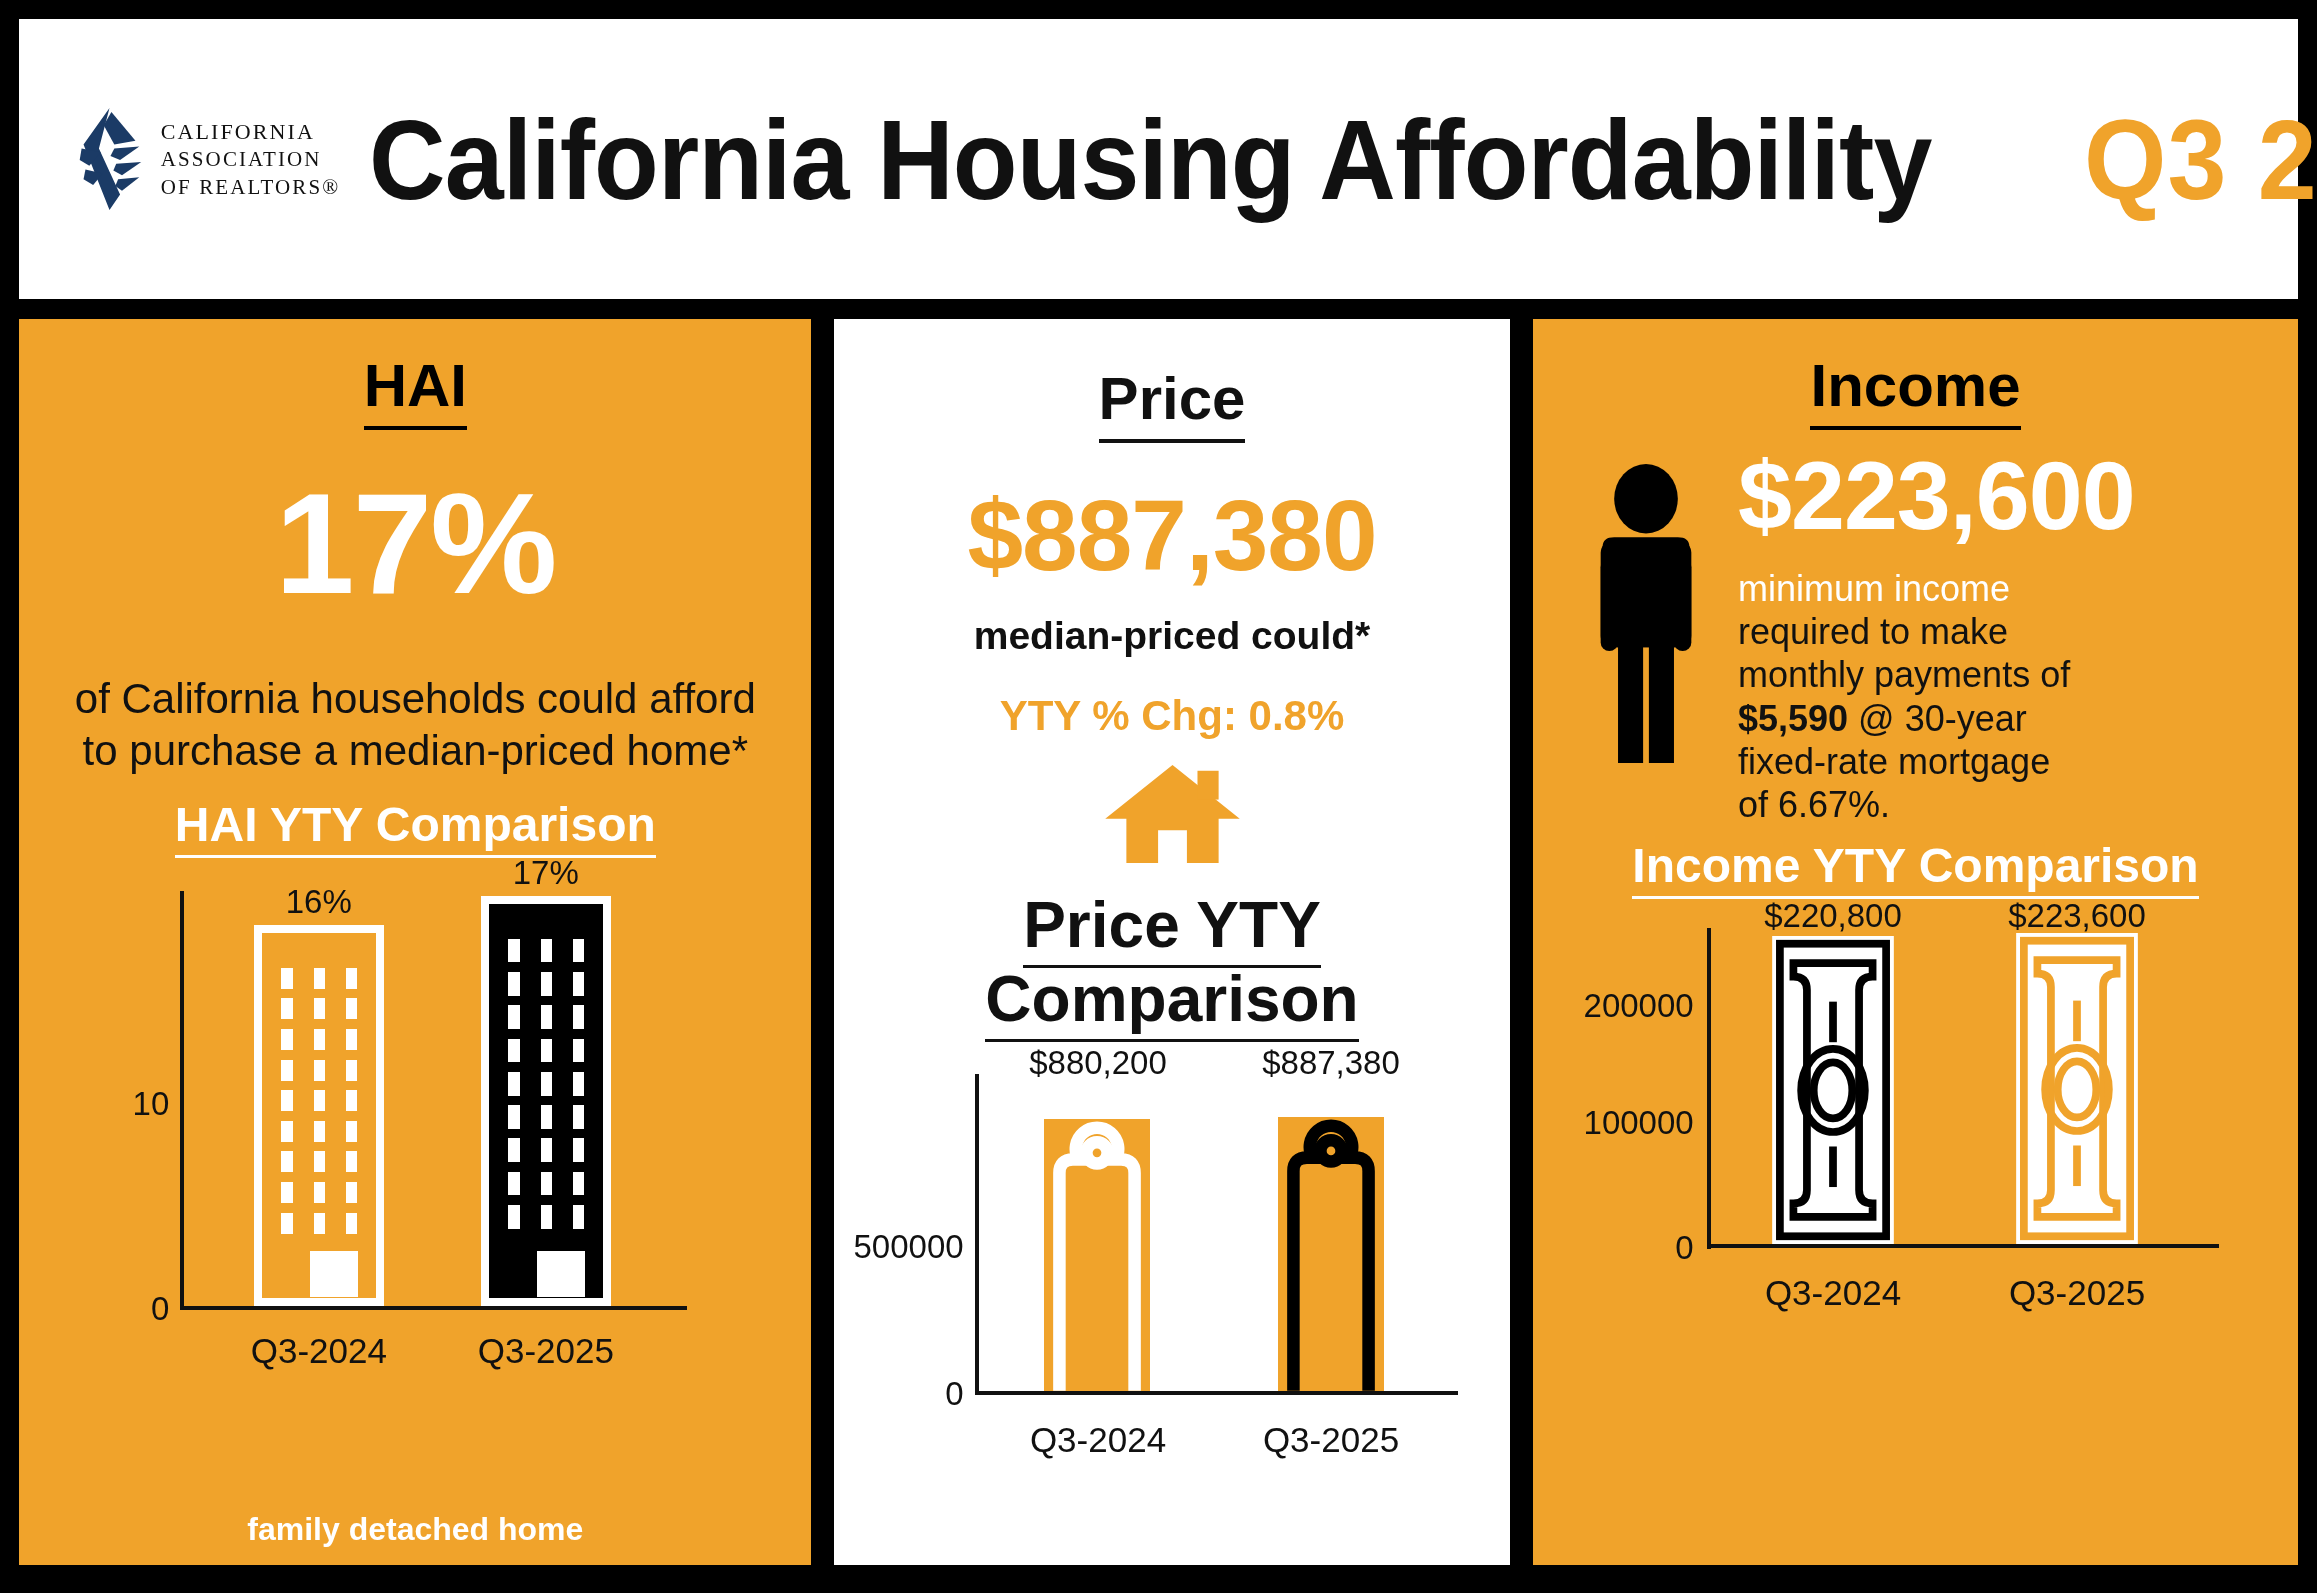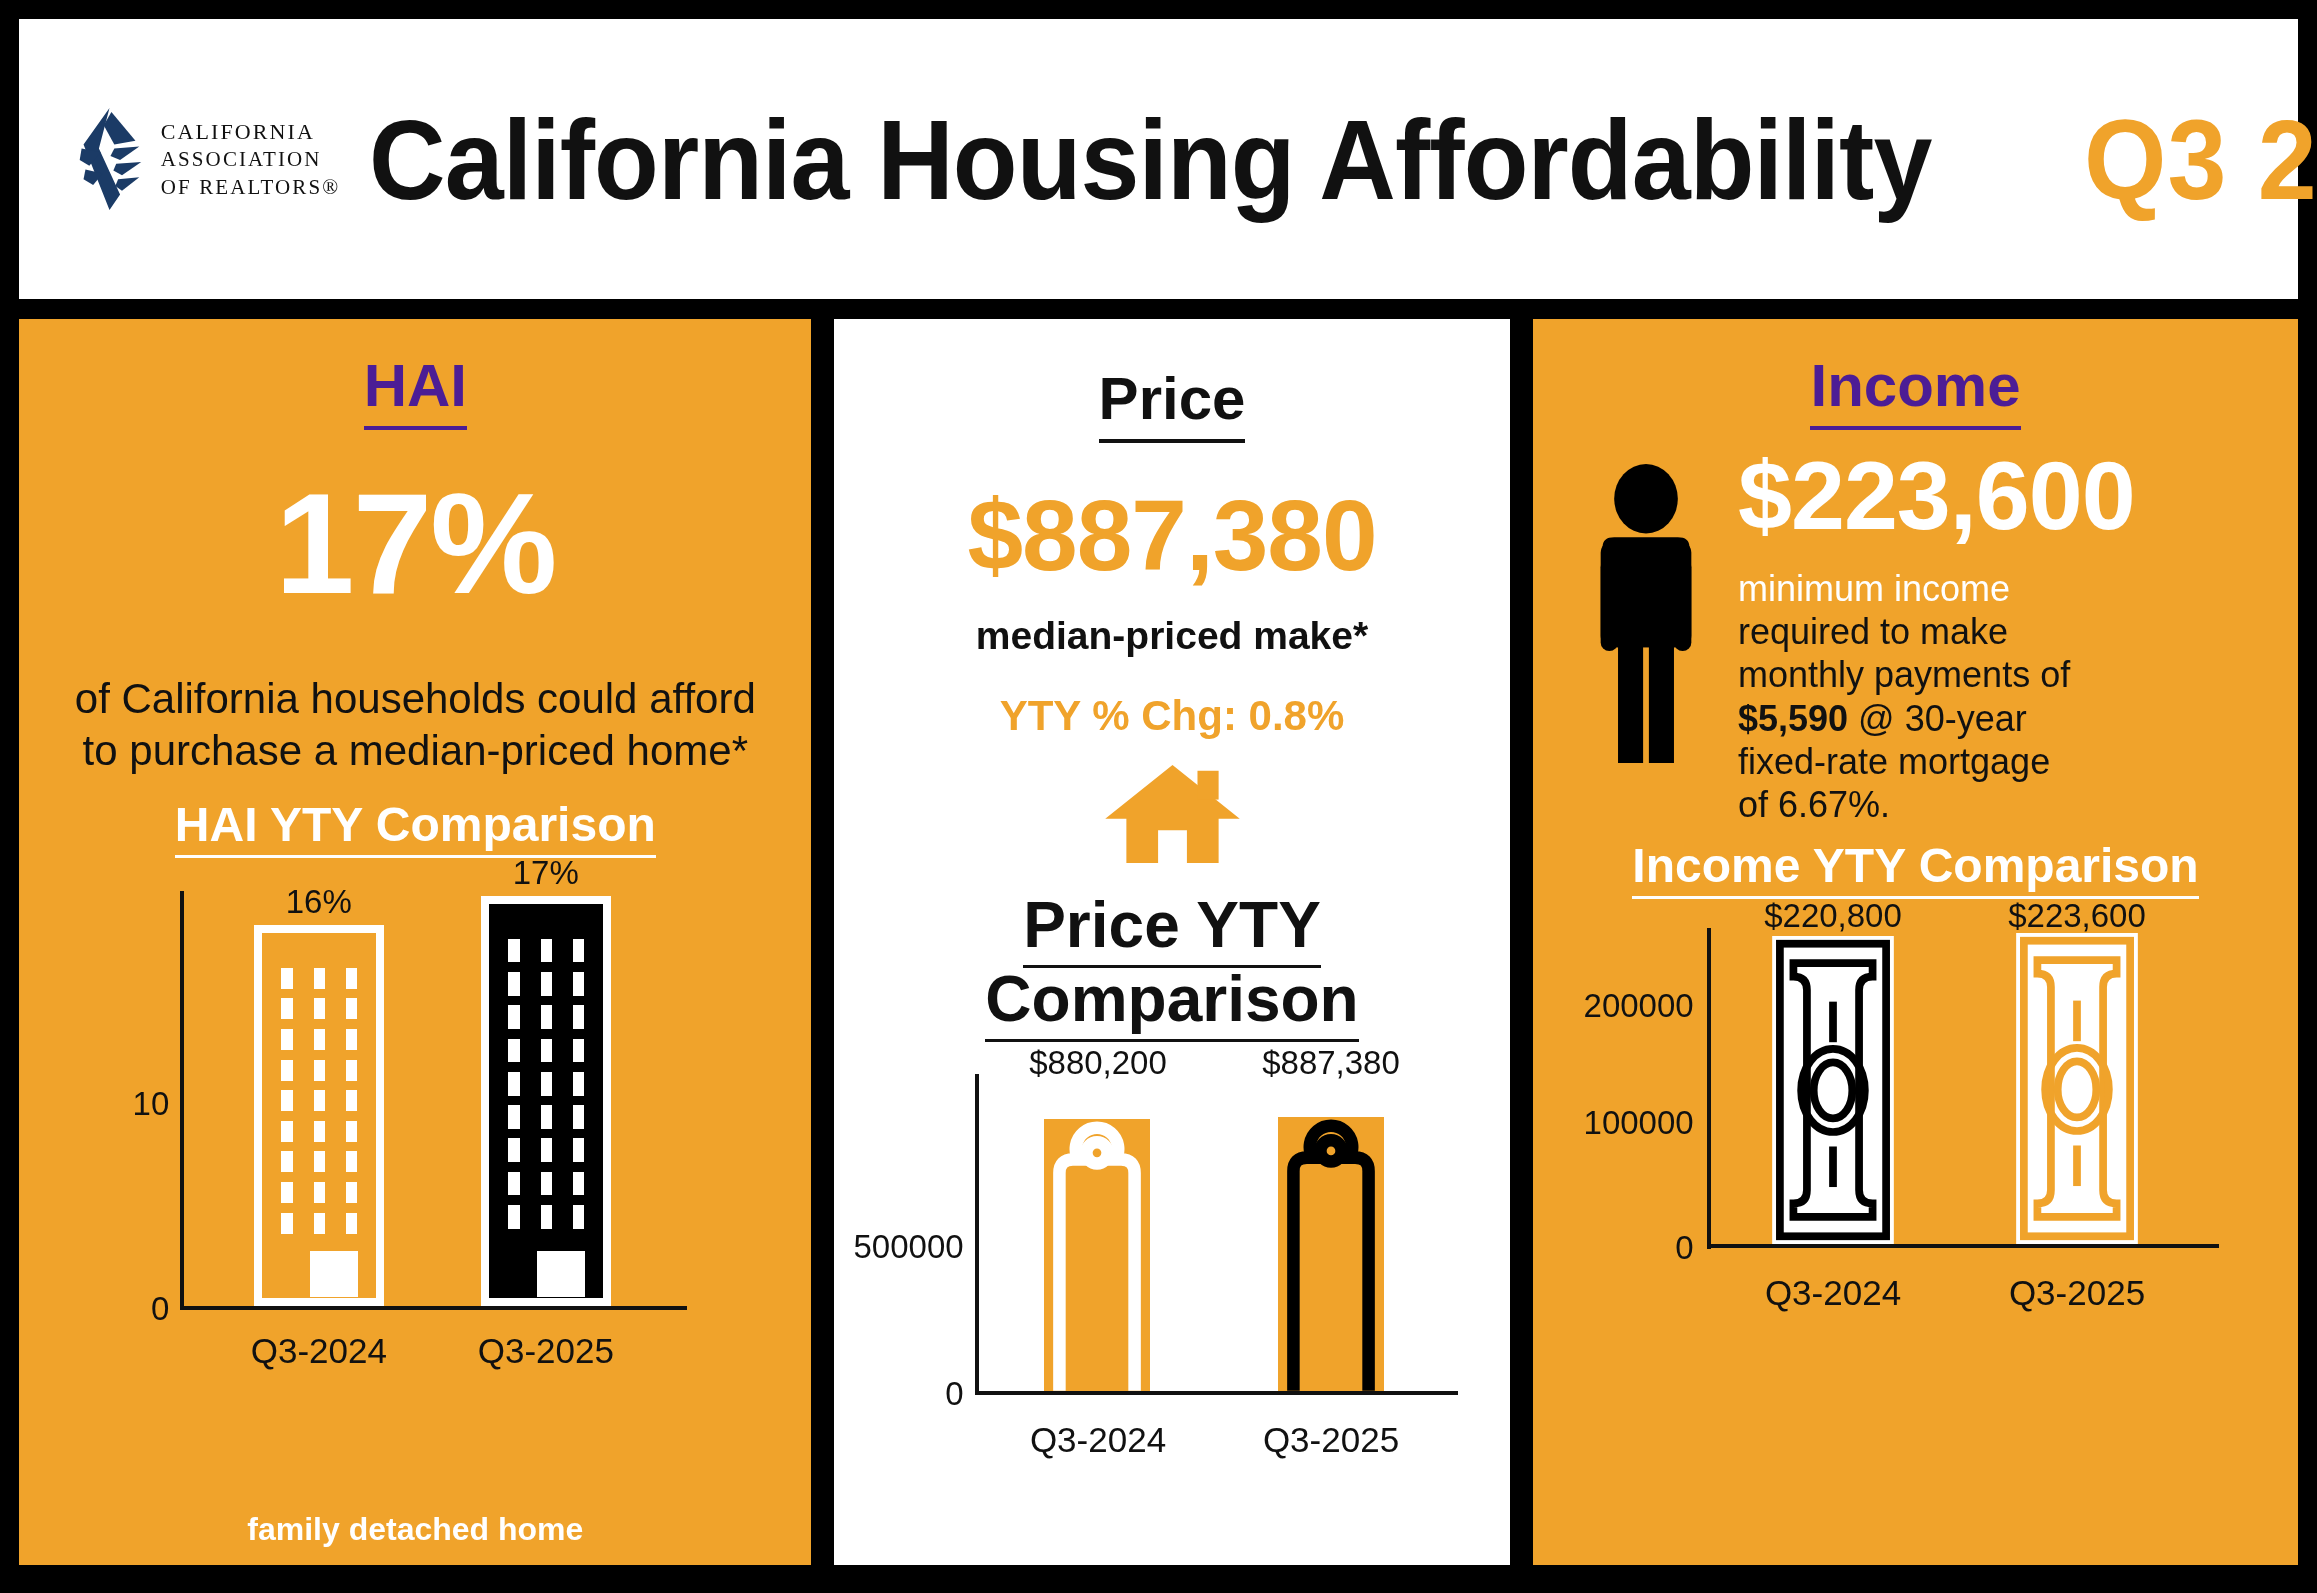--- a/index.html
+++ b/index.html
@@ -76,21 +76,21 @@
     font-size: 60px;
     font-weight: 700;
     line-height: 1;
     padding-top: 37px;
   }
   .panel-title span {
     border-bottom: 4.8px solid currentColor;
     padding-bottom: 6.8px;
   }
   #panel-hai .panel-title,
-  #panel-income .panel-title { color: #4c1d95; }
+  #panel-income .panel-title { color: #000000; }
   #panel-price .panel-title { color: #111; margin-top: 13px; }
 
   
   #hai-big {
     text-align: center;
     color: #ffffff;
     font-size: 143px;
     font-weight: 700;
     line-height: 1;
     margin-top: 56px;
@@ -361,21 +361,21 @@
   </div>
 
   <div id="hai-footnote">
     <div>family detached home</div>
   </div>
 </div>
 
 <div class="panel" id="panel-price">
   <div class="panel-title"><span>Price</span></div>
   <div id="price-big">$887,380</div>
-  <div id="price-caption">median-priced make*</div>
+  <div id="price-caption">median-priced could*</div>
   <div id="price-ytd">YTY % Chg: 0.8%</div>
 
   <div id="house-icon-wrap">
     <svg width="135" height="98" viewBox="0 0 140 102">
       <path d="M70 0 L140 56 L118 56 L118 102 L85 102 L85 68 L55 68 L55 102 L22 102 L22 56 L0 56 Z" fill="#F0A32B"></path>
       <rect x="96" y="6" width="22" height="30" fill="#F0A32B"></rect>
     </svg>
   </div>
 
   <div id="price-chart-title"><span>Price YTY Comparison</span></div>

